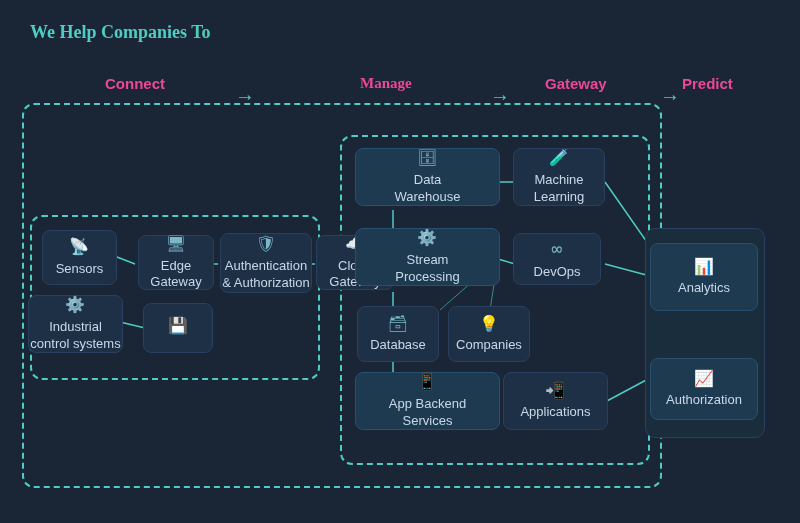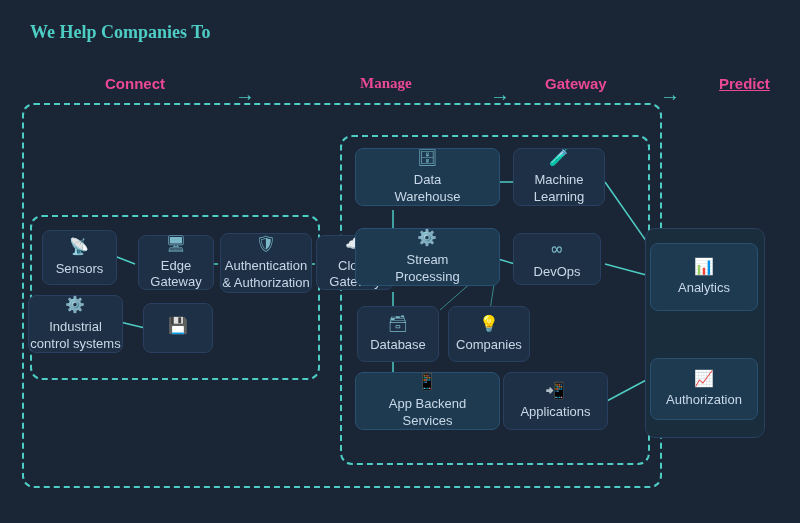--- a/index.html
+++ b/index.html
@@ -99,21 +99,21 @@
 <body>
 
 <div class="page-title">We Help Companies To</div>
 
 <div class="phase-header" style="left:105px;">Connect</div>
 <div class="phase-arrow" style="left:235px;">→</div>
 <div class="phase-header" style="left:360px;font-family:Liberation Serif, serif;">Manage</div>
 <div class="phase-arrow" style="left:490px;">→</div>
 <div class="phase-header" style="left:545px;">Gateway</div>
 <div class="phase-arrow" style="left:660px;">→</div>
-<div class="phase-header" style="left:719px;text-decoration:underline;">Predict</div>
+<div class="phase-header" style="left:682px;">Predict</div>
 
 <div class="dashed-box" style="left:22px; top:103px; width:640px; height:385px;"></div>
 
 <div class="dashed-box" style="left:340px; top:135px; width:310px; height:330px;"></div>
 
 <div class="dashed-box" style="left:30px; top:215px; width:290px; height:165px;"></div>
 
 <svg class="connectors">
 
   <line x1="117" y1="257" x2="135" y2="264" stroke="#4ecdc4" stroke-width="1.5" stroke-dasharray="none"></line>

